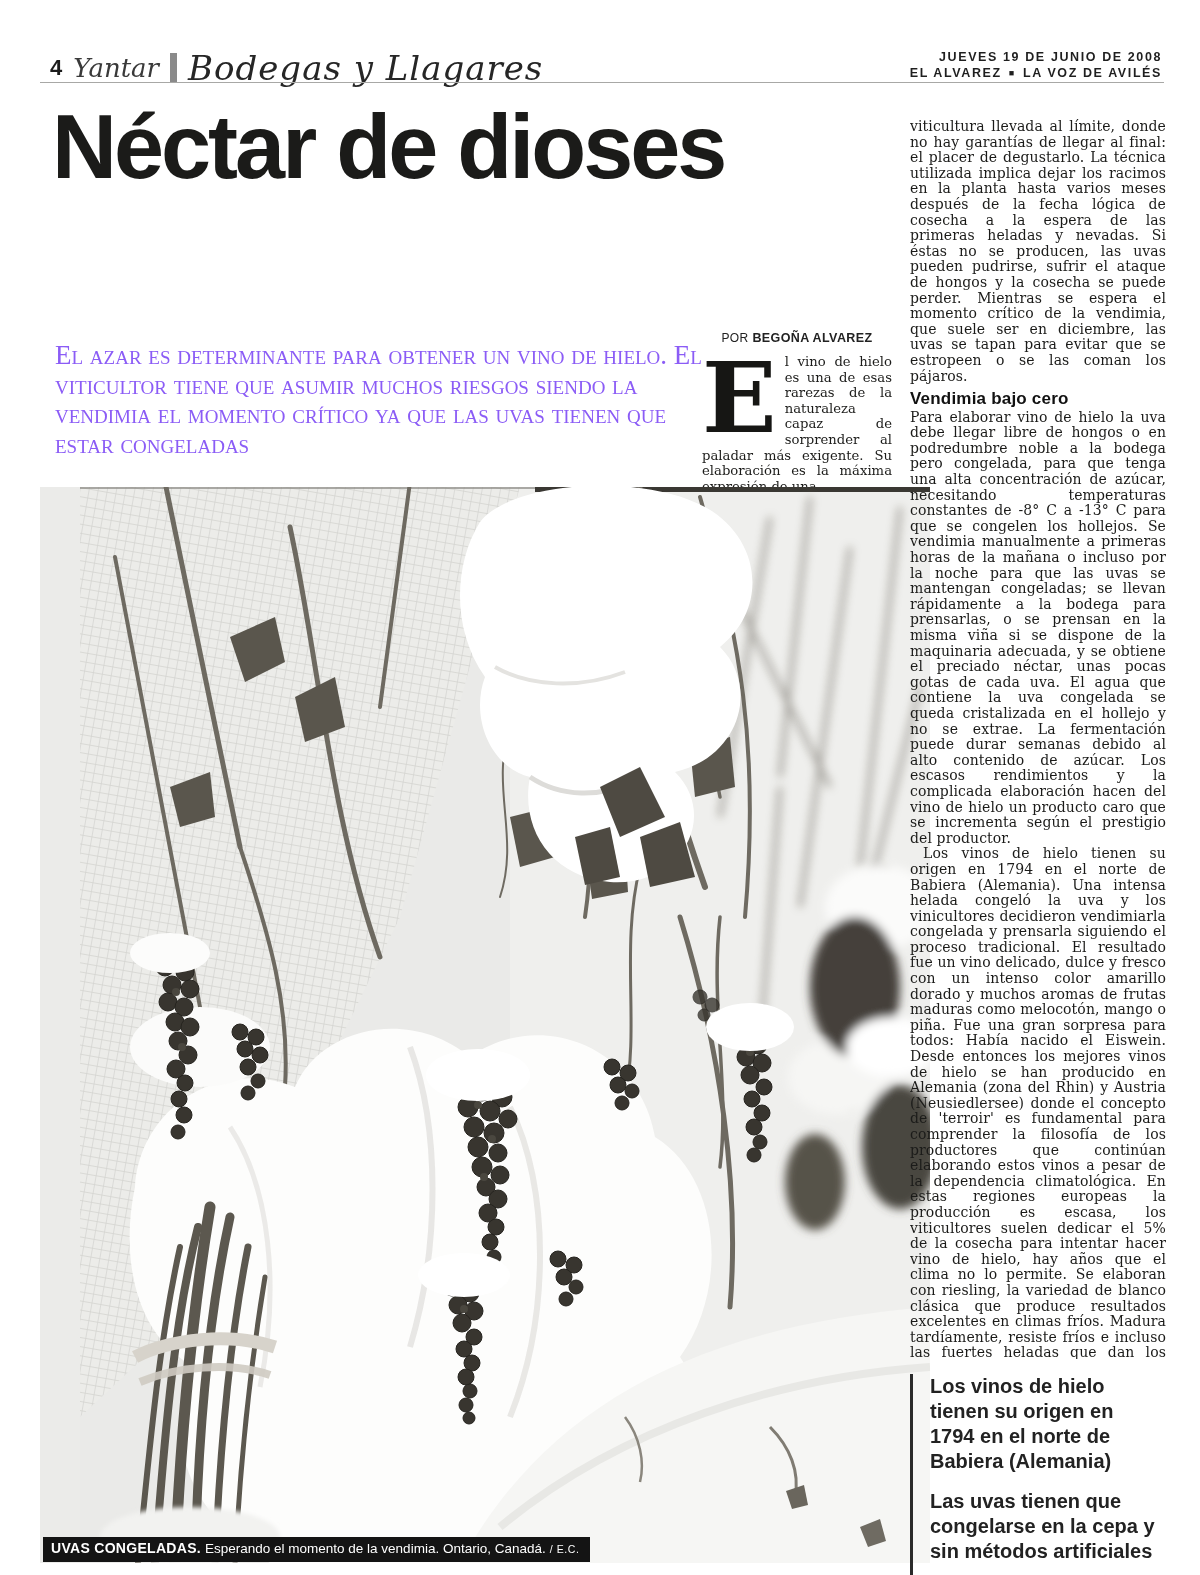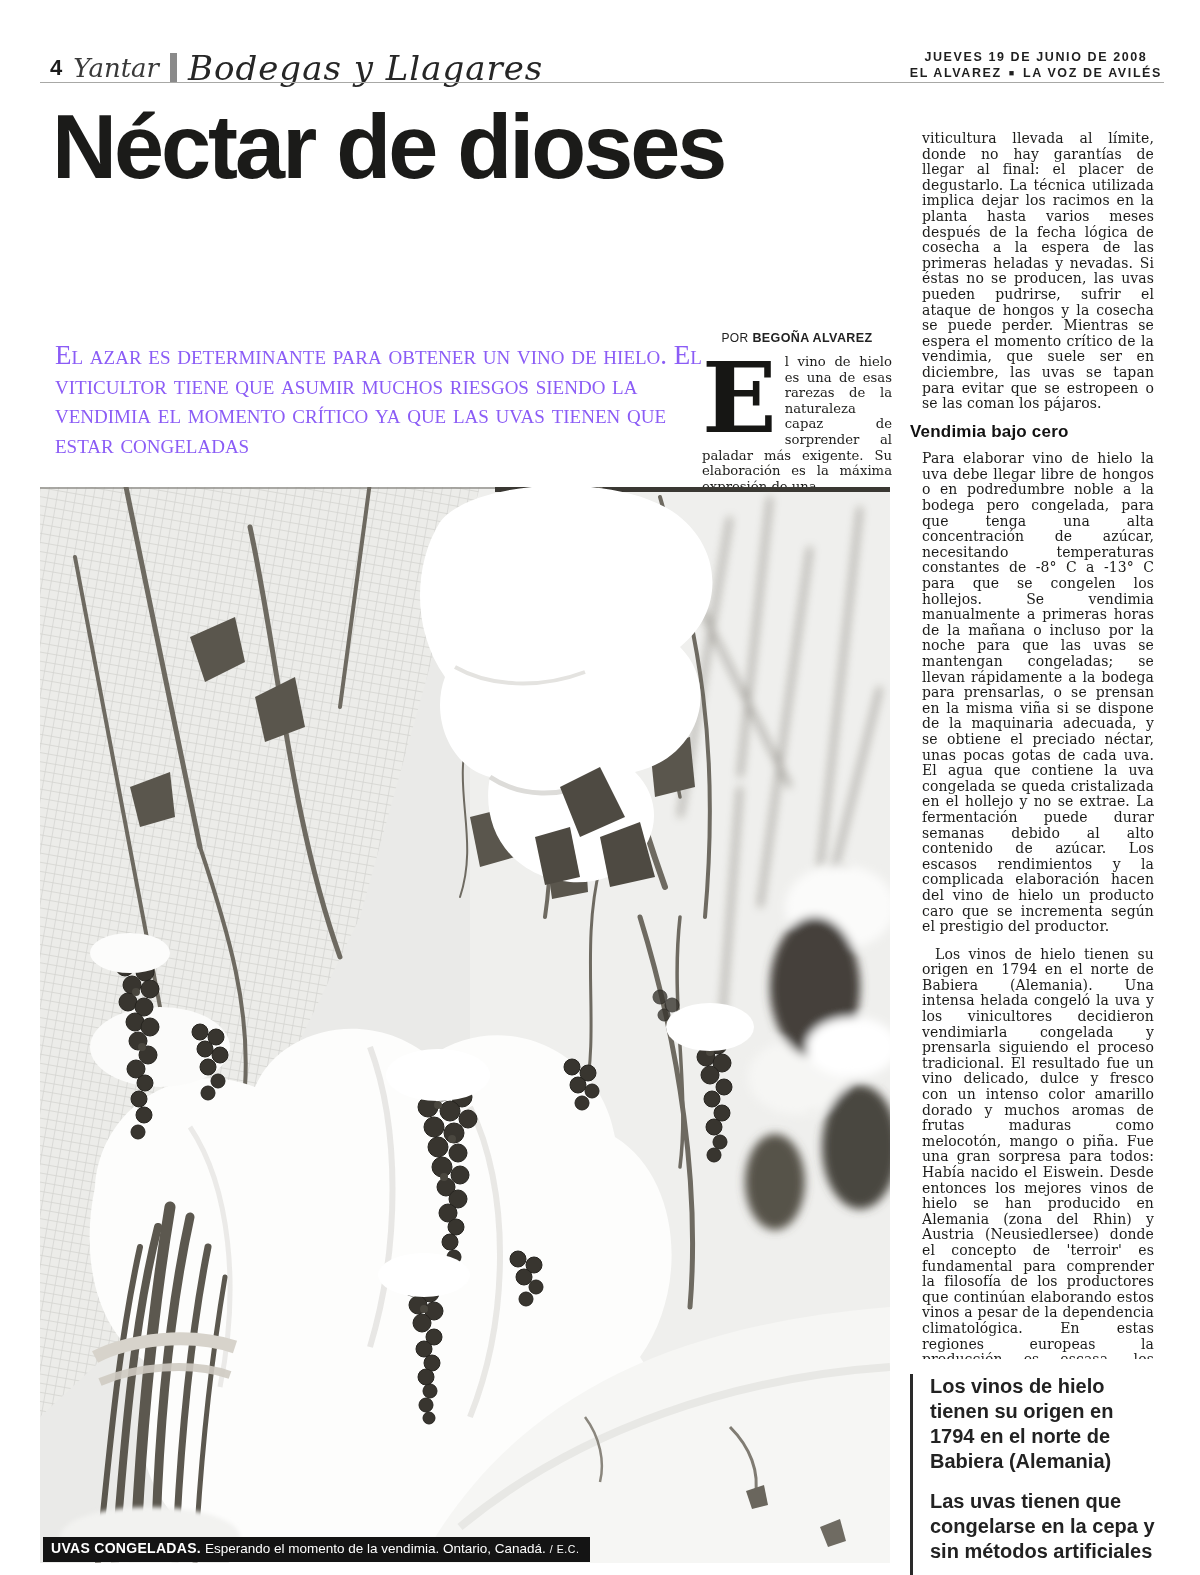--- a/index.html
+++ b/index.html
@@ -6,21 +6,21 @@
   body{width:1200px;height:1575px;position:relative;overflow:hidden;
        font-family:"Liberation Sans", sans-serif;color:#1a1a1a;
        -webkit-font-smoothing:antialiased;}
 
   
   .header-left{position:absolute;left:50px;top:48px;display:flex;align-items:center;gap:11px;}
   .page-num{font-weight:bold;font-size:22px;color:#1c1c1c;}
   .section-name{font-family:"DejaVu Serif", serif;font-style:italic;font-size:26px;color:#3a3a3a;}
   .header-bar{width:7px;height:30px;background:#8a8a8a;}
   .section-title{font-family:"DejaVu Serif", serif;font-style:italic;font-size:34px;color:#262626;letter-spacing:1px;}
-  .header-right{position:absolute;right:38px;top:49px;text-align:center;font-weight:bold;
+  .header-right{position:absolute;right:38px;top:49px;text-align:right;font-weight:bold;
                 font-size:12.5px;letter-spacing:1.6px;line-height:16px;color:#1f1f1f;}
   .header-rule{position:absolute;left:40px;right:36px;top:82px;height:1px;background:#a8a8a6;}
   .sq{display:inline-block;font-size:9px;vertical-align:1px;padding:0 2px;}
 
   
   .headline{position:absolute;left:52px;top:100px;font-weight:bold;font-size:90px;
             line-height:95px;letter-spacing:-3px;color:#1b1b19;}
 
   
   .lede{position:absolute;left:55px;top:341px;width:648px;
@@ -30,33 +30,33 @@
   
   .mid-col{position:absolute;left:702px;top:331px;width:190px;}
   .byline{text-align:center;font-size:12px;letter-spacing:.4px;margin-bottom:9px;color:#222;}
   .byline b{font-size:12.5px;}
   .intro{font-family:"DejaVu Serif", serif;font-size:13.2px;line-height:15.6px;
          text-align:justify;color:#1c1c1a;}
   .dropcap{float:left;font-family:"DejaVu Serif", serif;font-weight:bold;font-size:98px;
            line-height:78px;margin:5px 8px 0 0;color:#161614;}
 
   
-  .photo{position:absolute;left:40px;top:487px;width:850px;height:1076px;background:#ebebe9;}
+  .photo{position:absolute;left:40px;top:487px;width:850px;height:1076px;background:#ebebe9;padding-left:40px;}
   .photo svg{display:block;width:100%;height:100%;}
   .caption{position:absolute;left:3px;bottom:1px;background:#141414;color:#ffffff;
            padding:3px 10px 5px 8px;white-space:nowrap;line-height:15px;}
   .cap-bold{font-weight:bold;font-size:14px;letter-spacing:.3px;}
   .cap-reg{font-size:13.5px;margin-left:4px;}
   .cap-credit{font-size:10.5px;letter-spacing:.6px;margin-left:4px;}
 
   
   .right-col{position:absolute;left:910px;top:119px;width:256px;height:1240px;overflow:hidden;
              font-family:"DejaVu Serif", serif;font-size:14px;line-height:15.6px;
              text-align:justify;color:#1b1b19;letter-spacing:.1px;}
-  .right-col p{margin:12px;}
+  .right-col p{margin:0;}
   .right-col .p-indent{text-indent:13px;}
   .subhead{font-family:"Liberation Sans", sans-serif;font-weight:bold;font-size:17px;
            margin:7px 0 3px;color:#111;letter-spacing:.2px;}
 
   
   .pullquote{position:absolute;left:910px;top:1374px;width:232px;
              border-left:3px solid #2a2a2a;padding-left:17px;
              font-weight:bold;font-size:20px;line-height:25px;color:#222;}
   .pullquote p{margin:0 0 15px;}
 </style>

